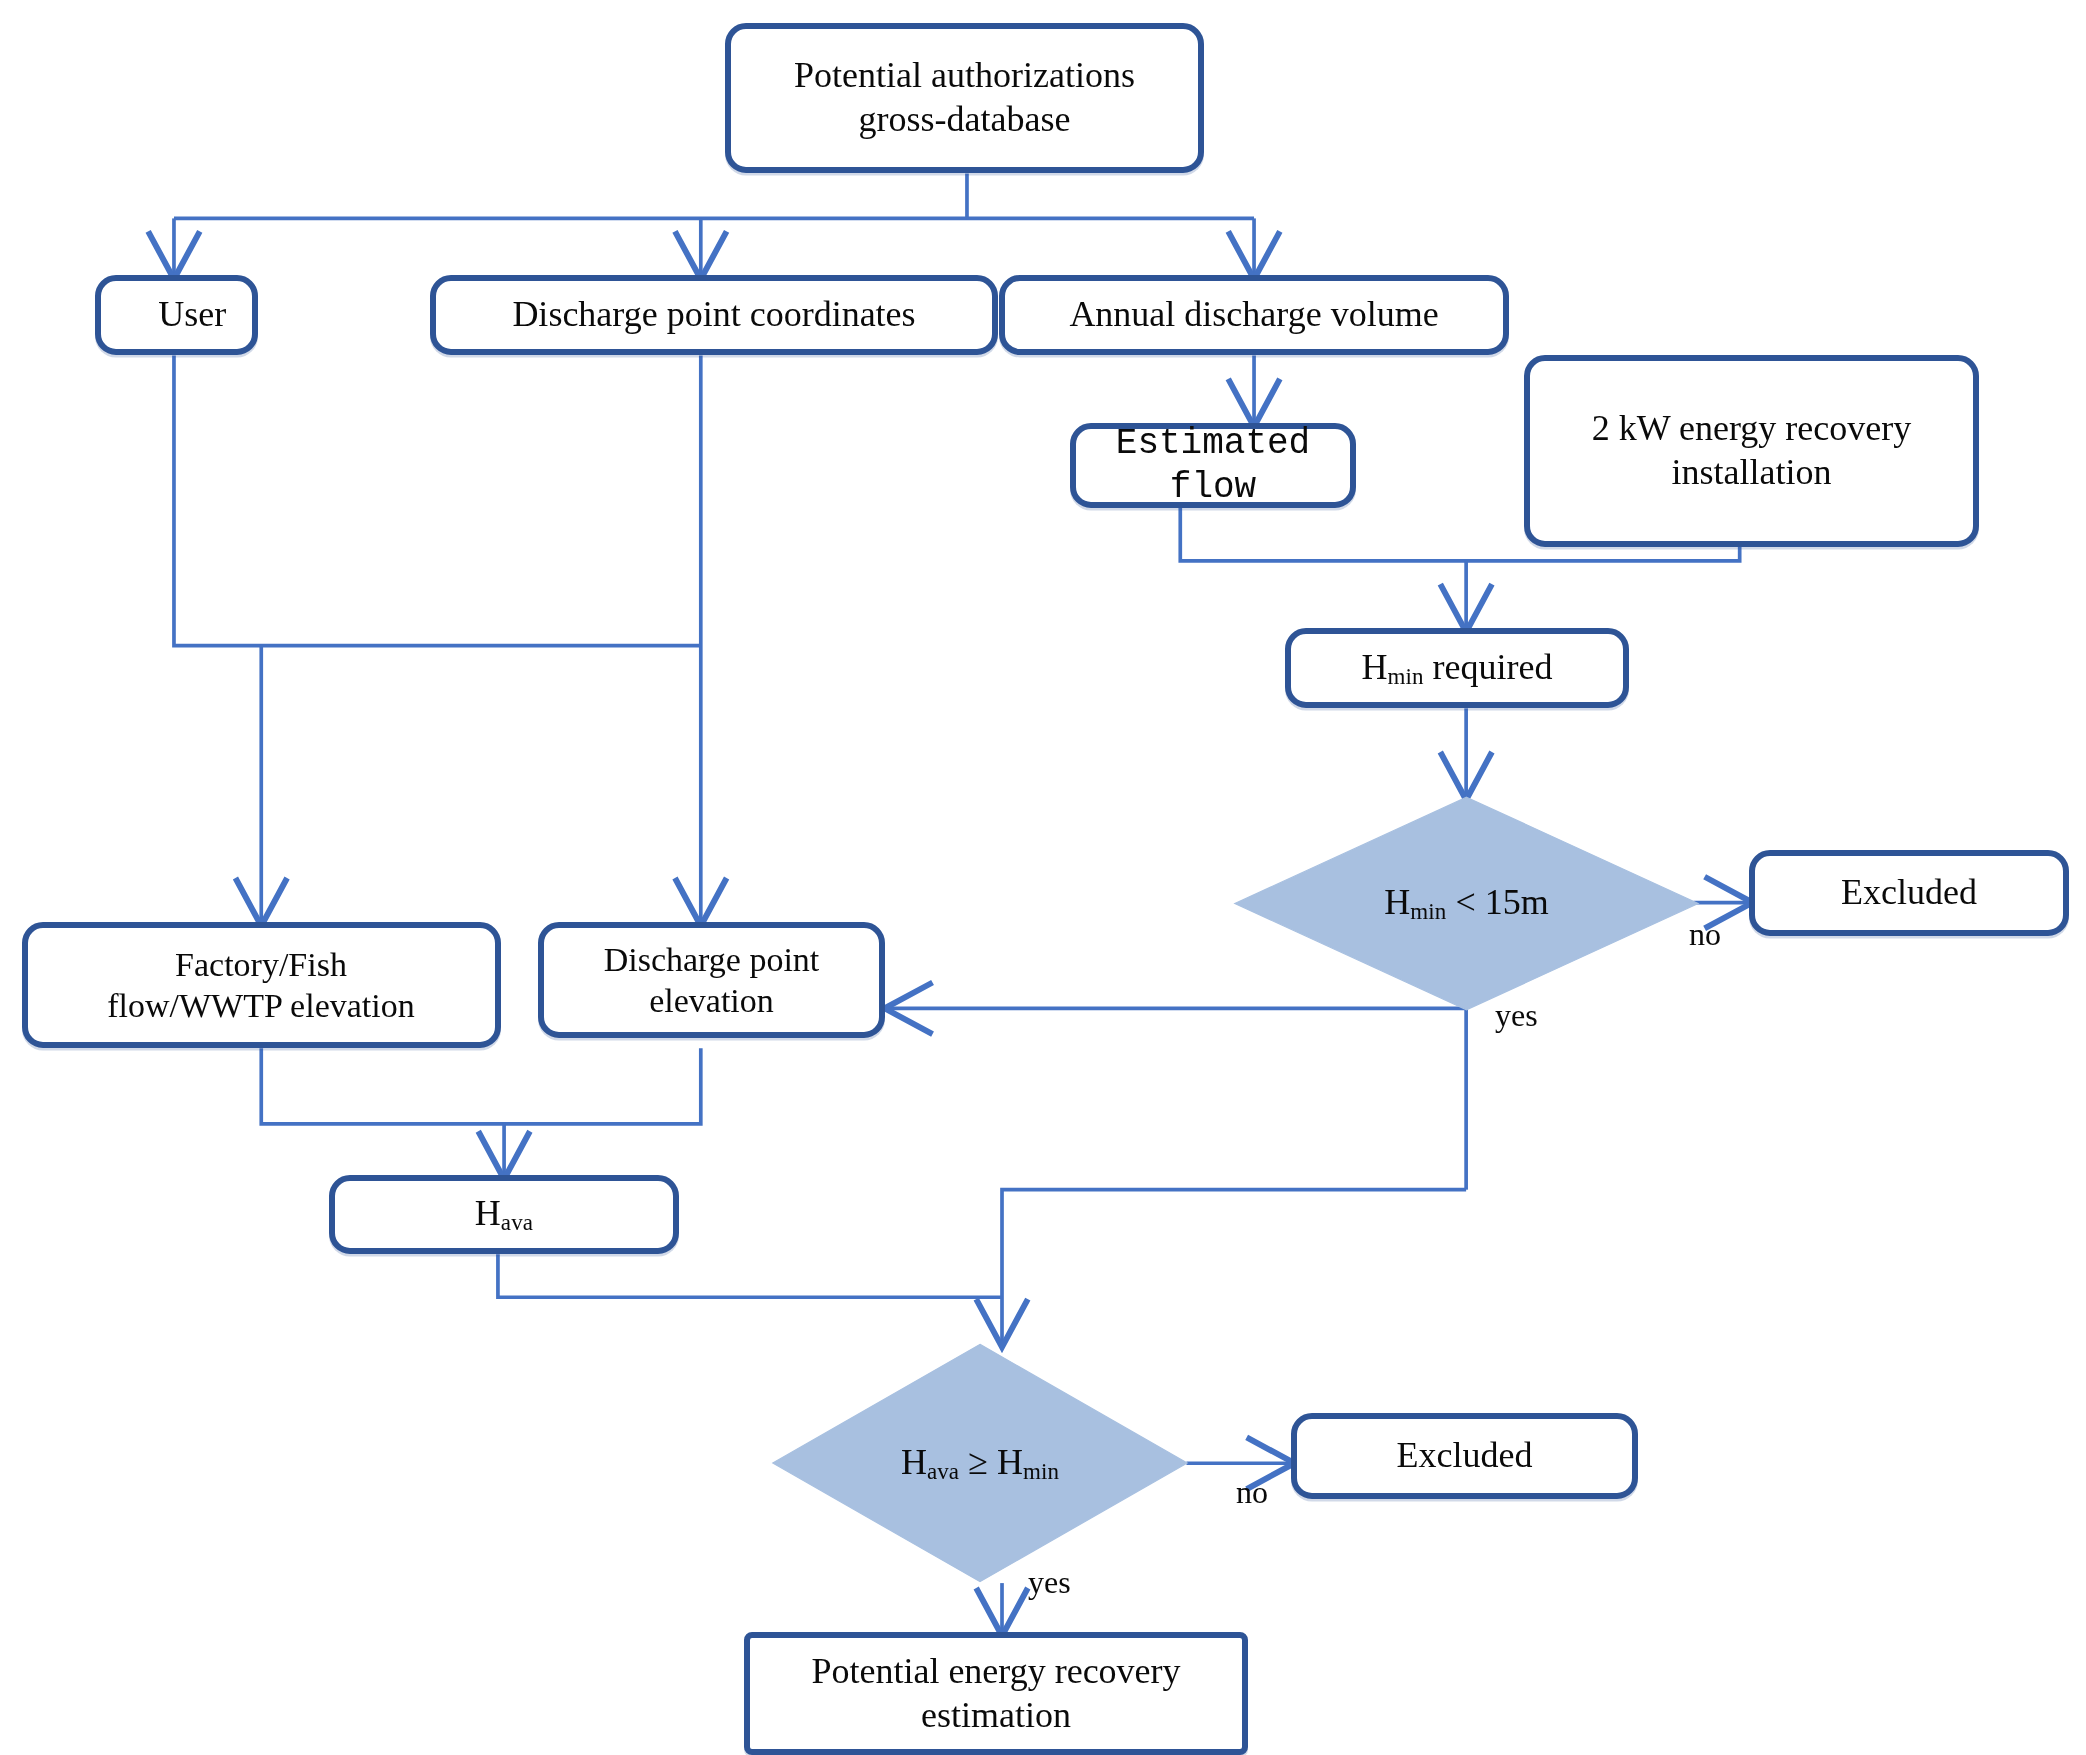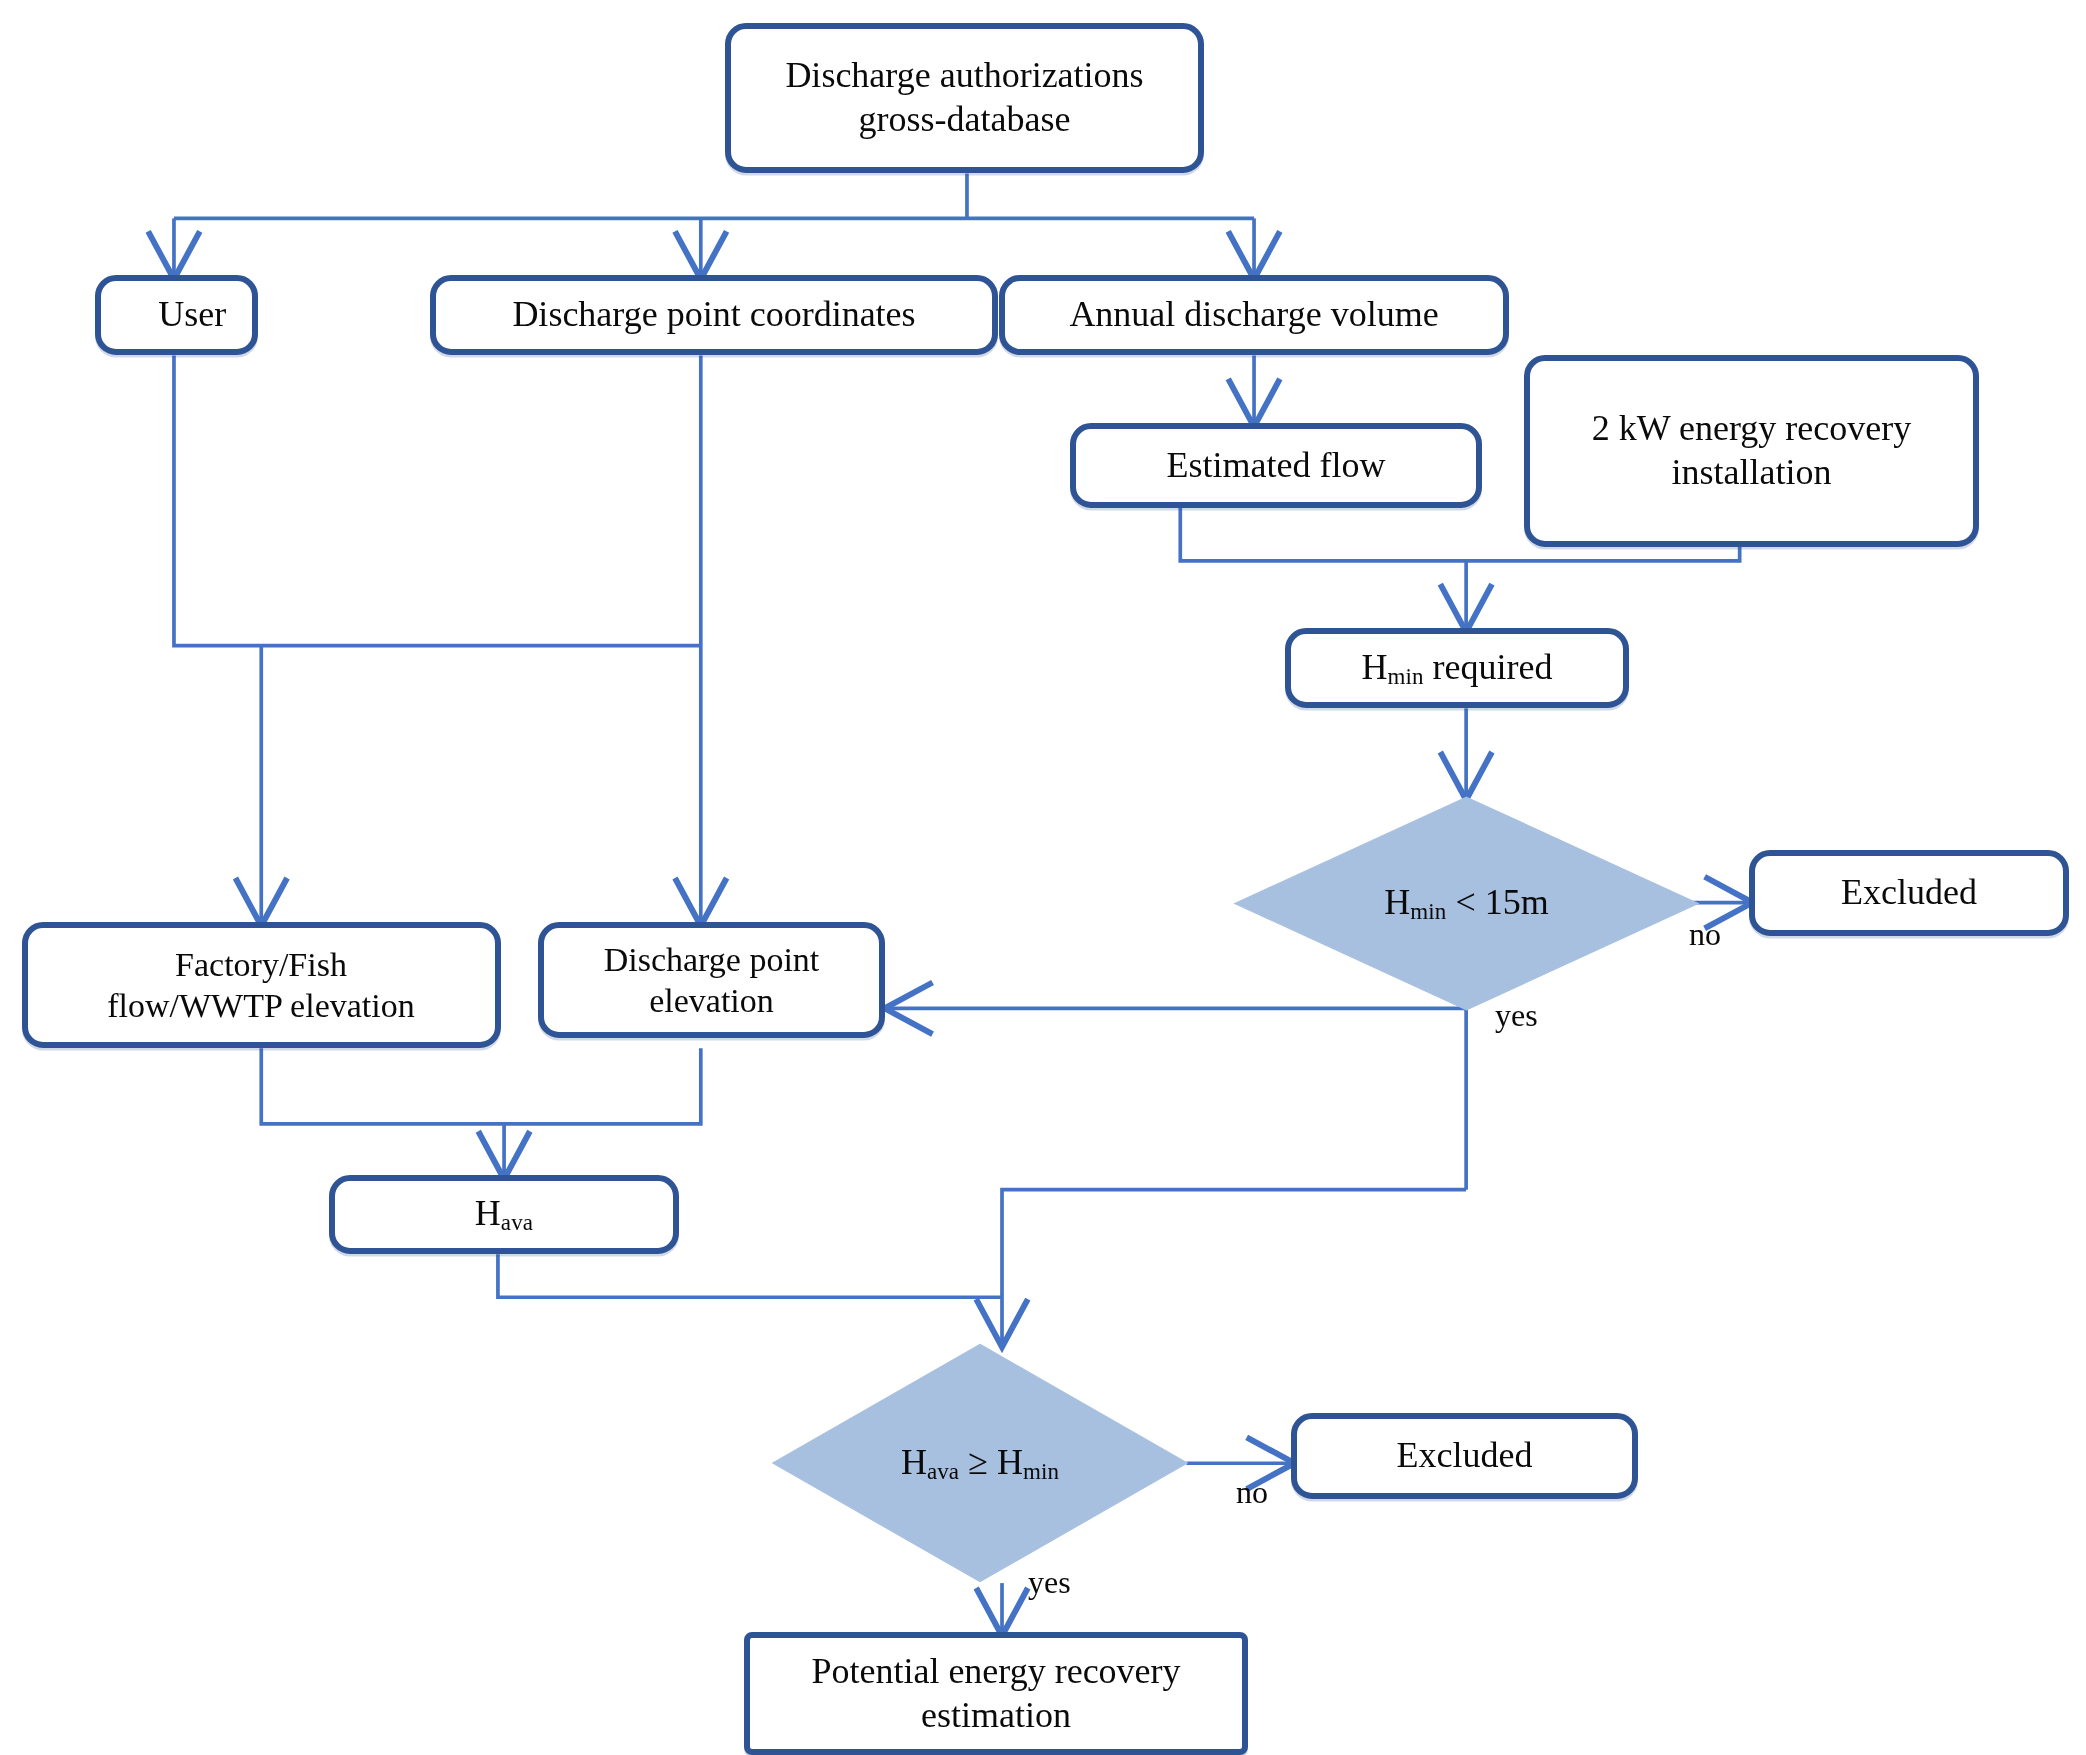--- a/index.html
+++ b/index.html
@@ -111,38 +111,38 @@
       <path d="M810,2040 L810,2110 L1630,2110"></path>
 
       <path d="M1930,2380 L2100,2380" marker-end="url(#arw)"></path>
 
       <path d="M1630,2575 L1630,2655" marker-end="url(#arw)"></path>
     </g>
   </svg>
 
   <div class="node f58" style="left:725px; top:23.4px; width:479px; height:150px;">
     <span class="txt">
-      <span>Discharge authorizations</span><br>
+      <span>Potential authorizations</span><br>
       <span>gross-database</span>
     </span>
   </div>
 
   <div class="node f58" style="left:95px; top:275px; width:163px; height:80px;padding-left:40px;">
     <span class="txt">User</span>
   </div>
 
   <div class="node f58" style="left:430px; top:275px; width:568px; height:80px;">
     <span class="txt">Discharge point coordinates</span>
   </div>
 
   <div class="node f58" style="left:999px; top:275px; width:510px; height:80px;justify-content:flex-end;">
     <span class="txt">Annual discharge volume</span>
   </div>
 
-  <div class="node f58" style="left:1070px; top:423px; width:412px; height:85px;">
+  <div class="node f58" style="left:1070px; top:423px; width:286px; height:85px;font-family:Liberation Mono, monospace;">
     <span class="txt">Estimated flow</span>
   </div>
 
   <div class="node f58" style="left:1524px; top:355px; width:455px; height:192px;">
     <span class="txt">
       <span>2 kW energy recovery</span><br>
       <span>installation</span>
     </span>
   </div>
 

